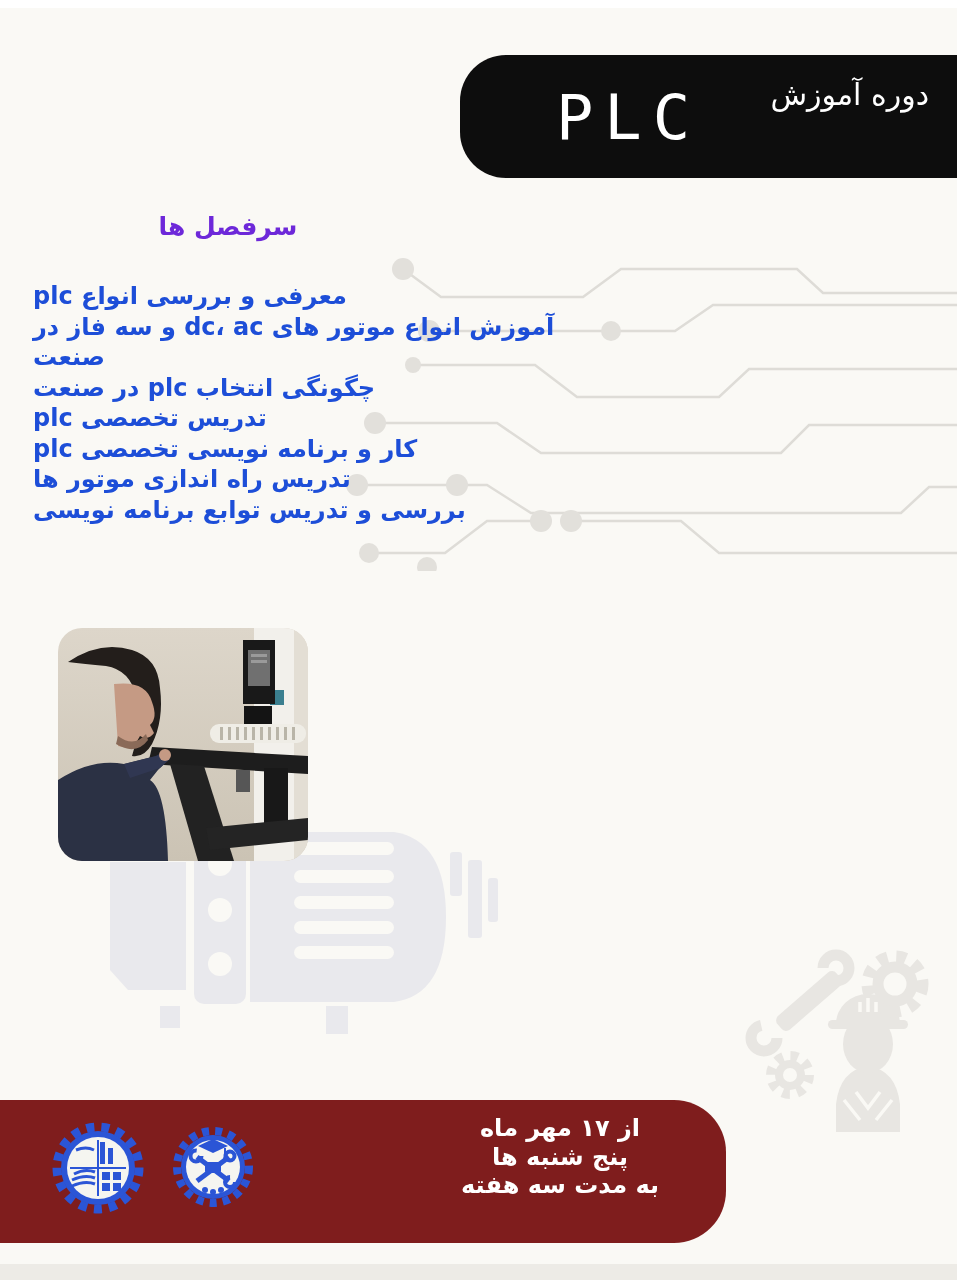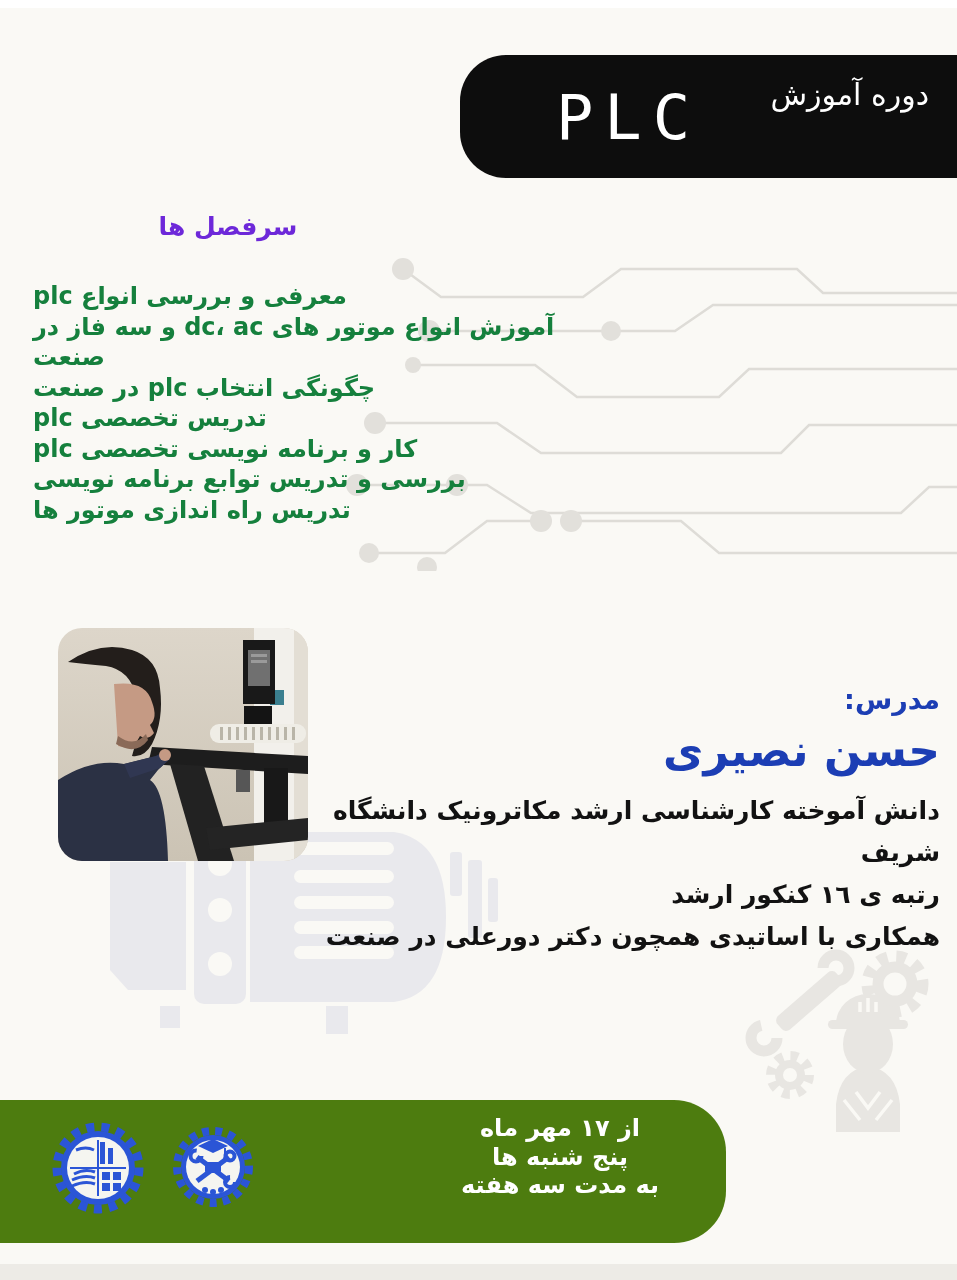--- a/index.html
+++ b/index.html
@@ -31,21 +31,21 @@
     font-size:62px;font-weight:400;letter-spacing:11px;line-height:1;
   }
 
   
   .topics-heading{
     position:absolute;left:118px;top:212px;width:220px;
     color:#6d28d9;font-size:25px;font-weight:800;direction:rtl;text-align:center;z-index:4;
   }
   .topics-list{
     position:absolute;left:33px;top:281px;width:530px;z-index:4;
-    direction:rtl;text-align:left;color:#15803d;
+    direction:rtl;text-align:left;color:#1d4ed8;
     font-size:24px;font-weight:700;line-height:30.5px;
   }
 
   
   .photo{
     position:absolute;left:58px;top:628px;width:250px;height:233px;
     border-radius:24px;overflow:hidden;z-index:4;
   }
 
   
@@ -53,21 +53,21 @@
     position:absolute;right:17px;top:684px;width:640px;
     direction:rtl;text-align:right;z-index:4;
   }
   .instructor-label{color:#1c3eb4;font-size:27px;font-weight:800;}
   .instructor-name{color:#1c3eb4;font-size:44px;font-weight:800;margin-top:10px;}
   .instructor-creds{margin-top:14px;color:#121212;font-size:25px;font-weight:700;line-height:42px;}
 
   
   .bottom-banner{
     position:absolute;left:0;top:1100px;width:726px;height:143px;
-    background:#4d7c0f;border-radius:0 52px 52px 0;z-index:3;
+    background:#7f1d1d;border-radius:0 52px 52px 0;z-index:3;
   }
   .logo1{position:absolute;left:52px;top:22px;}
   .logo2{position:absolute;left:172px;top:26px;}
   .schedule{
     position:absolute;left:400px;top:14px;width:320px;
     color:#ffffff;direction:rtl;text-align:center;
     font-size:24px;font-weight:700;line-height:28.5px;
   }
 </style>
 </head>
@@ -153,22 +153,22 @@
     <div class="banner-title">PLC</div>
   </div>
 
   <div class="topics-heading">سرفصل ها</div>
   <div class="topics-list">
     <div>معرفی و بررسی انواع plc</div>
     <div>آموزش انواع موتور های dc، ac و سه فاز در صنعت</div>
     <div>چگونگی انتخاب plc در صنعت</div>
     <div>تدریس تخصصی plc</div>
     <div>کار و برنامه نویسی تخصصی plc</div>
+    <div>تدریس راه اندازی موتور ها</div>
     <div>بررسی و تدریس توابع برنامه نویسی</div>
-    <div>تدریس راه اندازی موتور ها</div>
   </div>
 
   <div class="photo">
     <svg width="250" height="233" viewBox="0 0 250 233">
       <defs>
         <linearGradient id="wall" x1="0" y1="0" x2="0" y2="1">
           <stop offset="0" stop-color="#ddd6ca"></stop>
             <stop offset="1" stop-color="#cbc3b4"></stop>
         </linearGradient>
       </defs>
@@ -207,29 +207,20 @@
 
       <path d="M10,34 Q42,12 74,22 Q100,30 102,60 Q106,92 94,116 Q86,130 74,128 Q84,96 78,68 Q72,42 48,38 Q26,36 10,34 Z" fill="#231e1b"></path>
       <path d="M56,56 Q88,52 94,74 Q100,90 92,97 L96,105 Q90,113 82,108 Q76,122 60,118 Z" fill="#c59a84"></path>
       <path d="M60,108 Q76,120 88,106 L90,112 Q78,128 58,116 Z" fill="#8a6a58"></path>
       <path d="M0,152 Q34,130 66,136 L98,128 L104,124 L112,130 L100,142 L92,152 Q108,162 110,233 L0,233 Z" fill="#2b3144"></path>
       <path d="M66,136 L98,128 L106,125 L112,131 L102,140 L72,150 Z" fill="#303752"></path>
       <circle cx="107" cy="127" r="6" fill="#c59a84"></circle>
     </svg>
   </div>
 
-  <div class="instructor">
-    <div class="instructor-label">مدرس:</div>
-    <div class="instructor-name">حسن نصیری</div>
-    <div class="instructor-creds">
-      <div>دانش آموخته کارشناسی ارشد مکاترونیک دانشگاه شریف</div>
-      <div>رتبه ی ١٦ کنکور ارشد</div>
-      <div>همکاری با اساتیدی همچون دکتر دورعلی در صنعت</div>
-    </div>
-  </div>
 
   <div class="bottom-banner">
     <svg class="logo1" width="92" height="92" viewBox="0 0 92 92">
       <circle cx="46" cy="46" r="41" fill="none" stroke="#2b55d6" stroke-width="9" stroke-dasharray="8 7.1"></circle>
       <circle cx="46" cy="46" r="37" fill="#2b55d6"></circle>
       <circle cx="46" cy="46" r="31" fill="#f5f5f0"></circle>
       <g stroke="#2b55d6" stroke-width="2" fill="none">
         <line x1="46" y1="18" x2="46" y2="74"></line>
         <line x1="18" y1="46" x2="74" y2="46"></line>
       </g>

